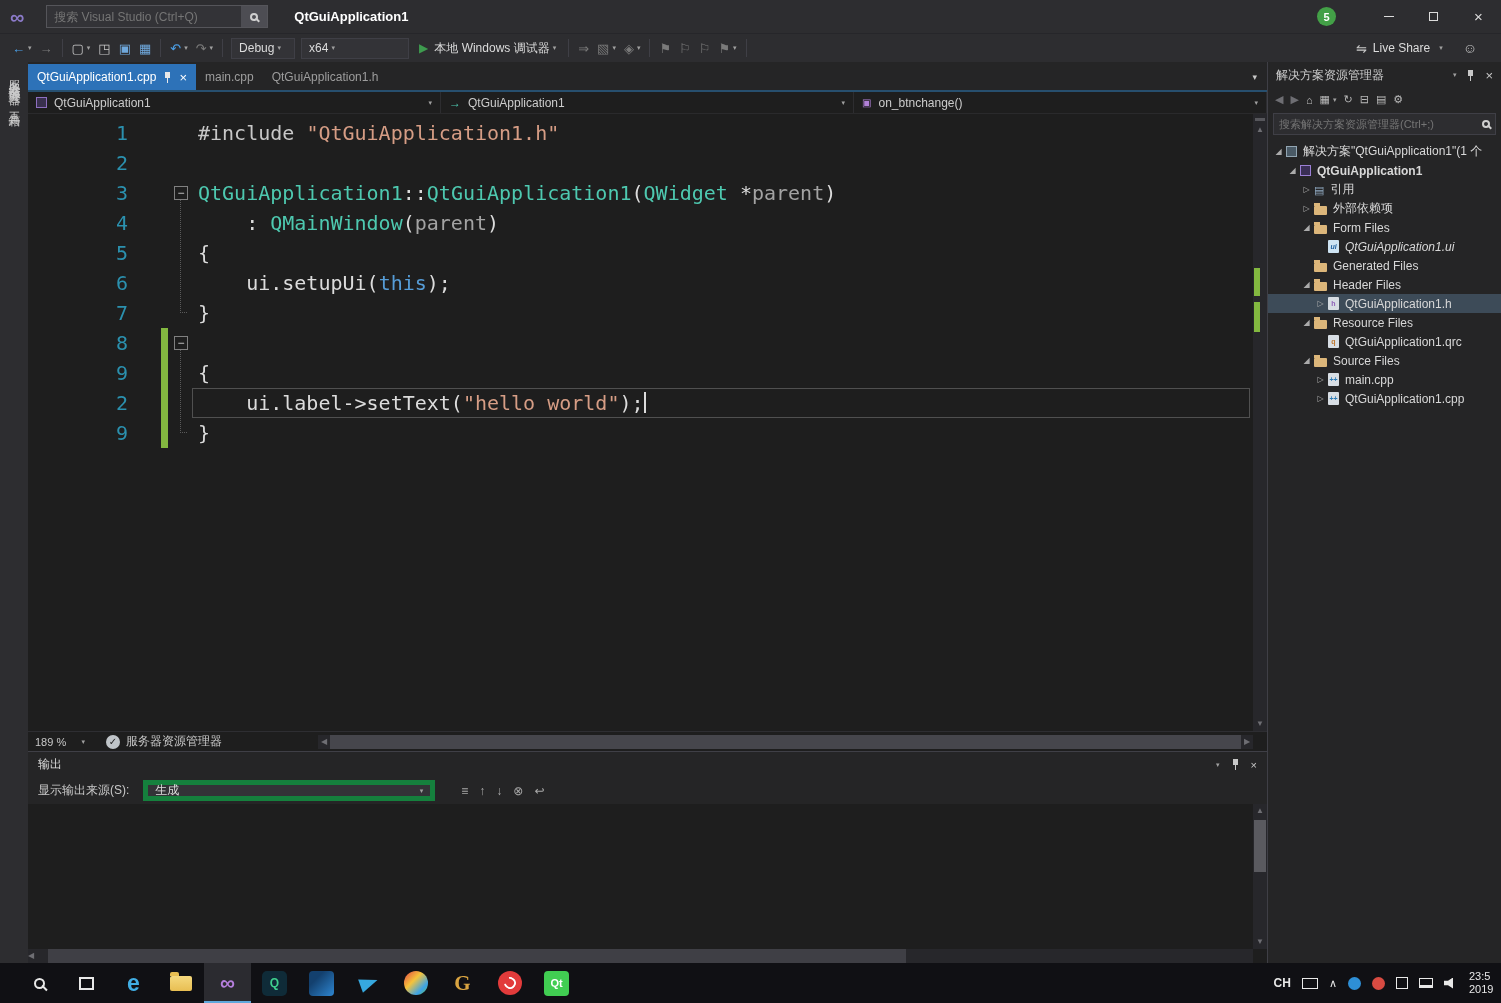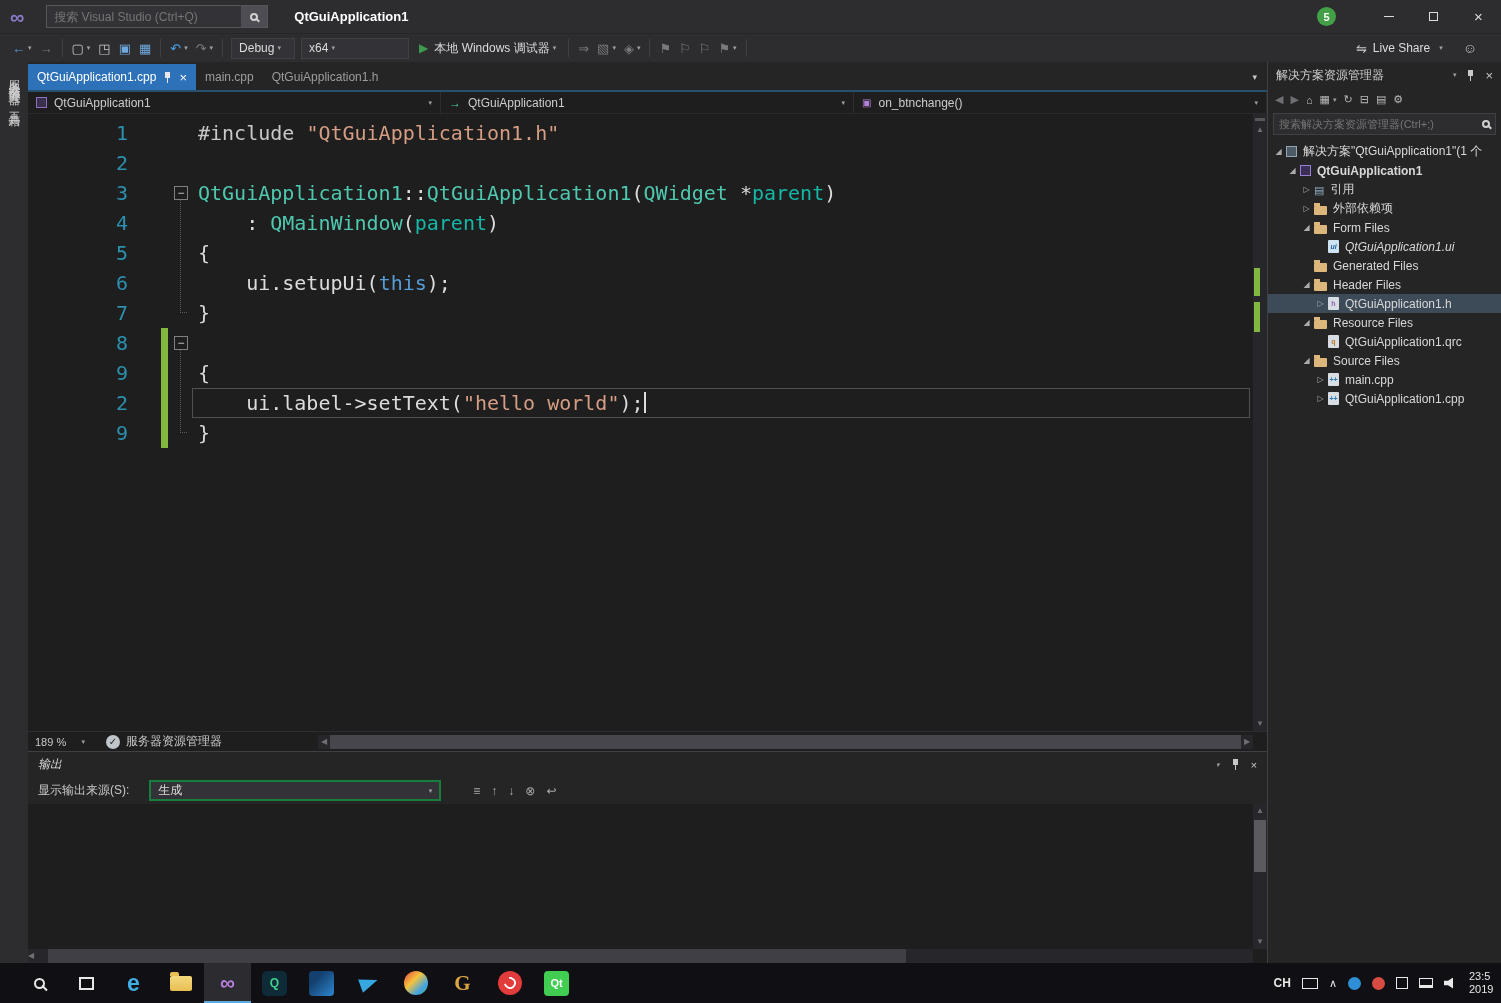--- a/index.html
+++ b/index.html
@@ -60,40 +60,40 @@
 .code-line{display:flex;height:30px;font-family:"DejaVu Sans Mono",monospace;font-size:20px;line-height:30px;white-space:pre;position:relative;}
 .ln-num{width:100px;text-align:right;color:#2B91AF;flex:none;}
 .ln-gap{width:30px;flex:none;}
 .ln-change{width:12px;flex:none;position:relative;}
 .ln-change.changed::after{content:"";position:absolute;left:3px;top:0;bottom:0;width:7px;background:#83B840;}
 .ln-fold{width:22px;flex:none;display:flex;align-items:center;justify-content:center;}
 .fold-box{width:14px;height:14px;border:1px solid #808080;font-size:12px;line-height:12px;text-align:center;color:#C8C8C8;font-family:"Liberation Sans",sans-serif;}
 .ln-code{flex:1;padding-left:6px;}
 .code-line.current::after{content:"";position:absolute;left:164px;right:3px;top:0;height:28px;border:1px solid #505050;pointer-events:none;}
 .cursor{display:inline-block;width:2px;height:21px;background:#DCDCDC;vertical-align:-3px;}
-.tk-plain{color:#DCDCDC}.tk-type{color:#4EC9B0}.tk-kw{color:#569CD6}.tk-str{color:#D69D85}.tk-param{color:#14b8a6}.tk-pp{color:#C8C8C8}
+.tk-plain{color:#DCDCDC}.tk-type{color:#4EC9B0}.tk-kw{color:#569CD6}.tk-str{color:#D69D85}.tk-param{color:#a3a3a3}.tk-pp{color:#C8C8C8}
 .fold-guide{position:absolute;left:152px;width:7px;border-left:1px dotted #5A5A5A;border-bottom:1px dotted #5A5A5A;}
 .v-scroll{width:14px;background:#27272B;position:relative;flex:none;}
 .sb-arrow{display:block;text-align:center;color:#6E6E73;font-size:8px;line-height:14px;height:14px;}
 .v-scroll .down{position:absolute;bottom:0;width:100%;}
 .split-grip{display:block;height:3px;background:#57575C;margin:4px 2px 2px;}
 .green-mark{position:absolute;left:1px;width:6px;background:#83B840;}
 
 .ed-status{height:20px;display:flex;align-items:center;background:#1E1E1E;border-top:1px solid #2E2E32;font-size:12px;color:#C8C8C8;}
 .zoom-dd{width:64px;display:flex;align-items:center;justify-content:space-between;padding:0 7px;font-size:11px;height:100%;}
 .health-ico{width:14px;height:14px;border-radius:50%;background:#C0C5C9;color:#1E1E1E;font-size:10px;line-height:14px;text-align:center;margin:0 6px 0 14px;flex:none;}
 .ed-hscroll{flex:1;margin-left:96px;margin-right:14px;height:14px;display:flex;align-items:center;background:#27272B;}
 .h-thumb{flex:1;height:14px;background:#46464C;}
 .ed-hscroll .sb-arrow{width:12px;}
 
 .output{height:212px;background:#252526;border-top:1px solid #3F3F46;display:flex;flex-direction:column;}
-.out-header{height:25px;display:flex;align-items:center;padding:0 10px;font-size:12px;color:#DCDCDC;font-style:italic;}
+.out-header{height:25px;display:flex;align-items:center;padding:0 10px;font-size:12px;color:#DCDCDC;}
 .out-icons{margin-left:auto;display:flex;gap:11px;align-items:center;color:#C8C8C8;font-size:11px;}
-.out-srcrow{height:27px;display:flex;align-items:center;padding:0 10px;font-size:12px;color:#C8C8C8;gap:20px;text-align:right;}
-.out-dd{width:292px;height:21px;background:#333337;border:2px solid #15803d;display:flex;align-items:center;justify-content:space-between;padding:0 7px;color:#DCDCDC;}
+.out-srcrow{height:27px;display:flex;align-items:center;padding:0 10px;font-size:12px;color:#C8C8C8;gap:14px;text-align:right;}
+.out-dd{width:292px;height:21px;background:#333337;border:5px solid #15803d;display:flex;align-items:center;justify-content:space-between;padding:0 7px;color:#DCDCDC;}
 .out-tools{display:flex;gap:11px;margin-left:12px;color:#A8A8A8;font-size:12px;}
 .out-content{flex:1;background:#1E1E1E;position:relative;}
 .out-vscroll{position:absolute;right:0;top:0;bottom:14px;width:14px;background:#27272B;}
 .out-vthumb{position:absolute;top:16px;left:1px;right:1px;height:52px;background:#5A5A5F;}
 .out-hscroll{position:absolute;left:0;right:14px;bottom:0;height:14px;background:#27272B;display:flex;align-items:center;}
 .out-hthumb{margin-left:14px;width:70%;height:14px;background:#3F3F45;}
 
 .explorer{width:234px;background:#252526;border-left:1px solid #3F3F46;display:flex;flex-direction:column;}
 .exp-header{height:26px;display:flex;align-items:center;padding:0 8px;font-size:12px;color:#CCCCCC;}
 .exp-hicons{margin-left:auto;display:flex;gap:10px;align-items:center;color:#C8C8C8;font-size:10px;}

